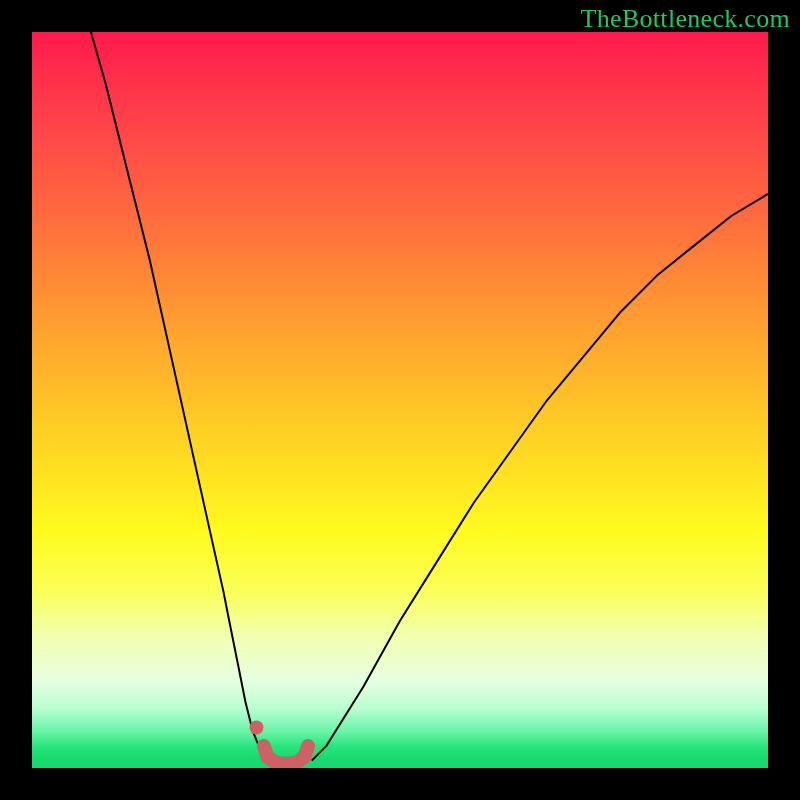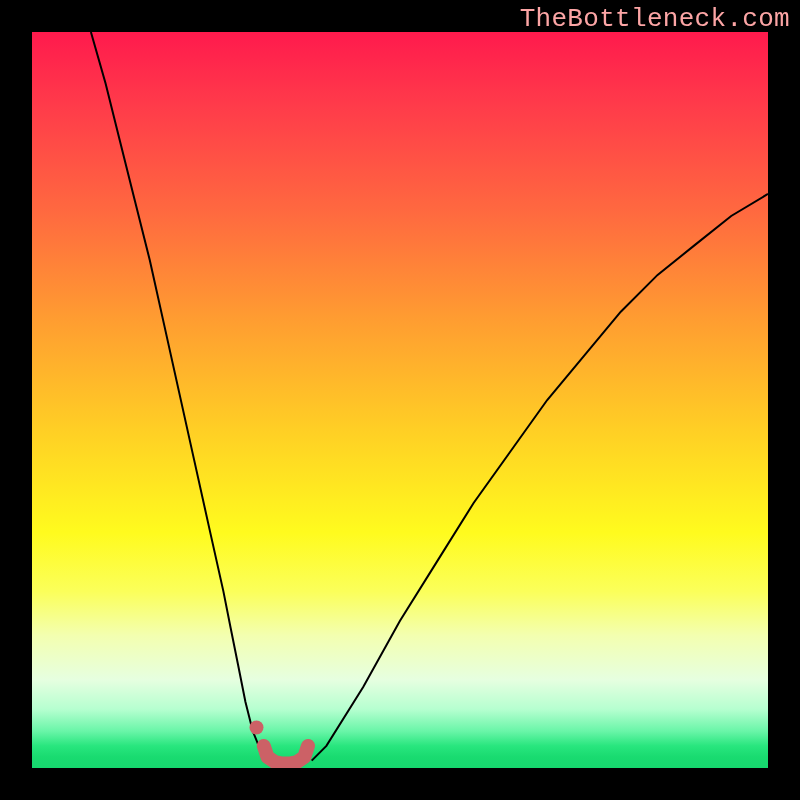--- a/index.html
+++ b/index.html
@@ -45,26 +45,26 @@
       #69f5a8 95%,
       #28e67e 97%,
       #19db70 98.5%,
       #16d86e 100%
     );
   }
   .watermark {
     position: absolute;
     top: 4px;
     right: 10px;
-    color: #fca5a5;
+    color: #22c55e;
     font-size: 26px;
     font-weight: 500;
     letter-spacing: 0.3px;
     user-select: none;
-    font-family: Liberation Mono, monospace;
+    font-family: Liberation Serif, serif;
   }
   svg.curves {
     position: absolute;
     inset: 0;
     width: 100%;
     height: 100%;
   }
   .curve {
     fill: none;
     stroke: #000;

